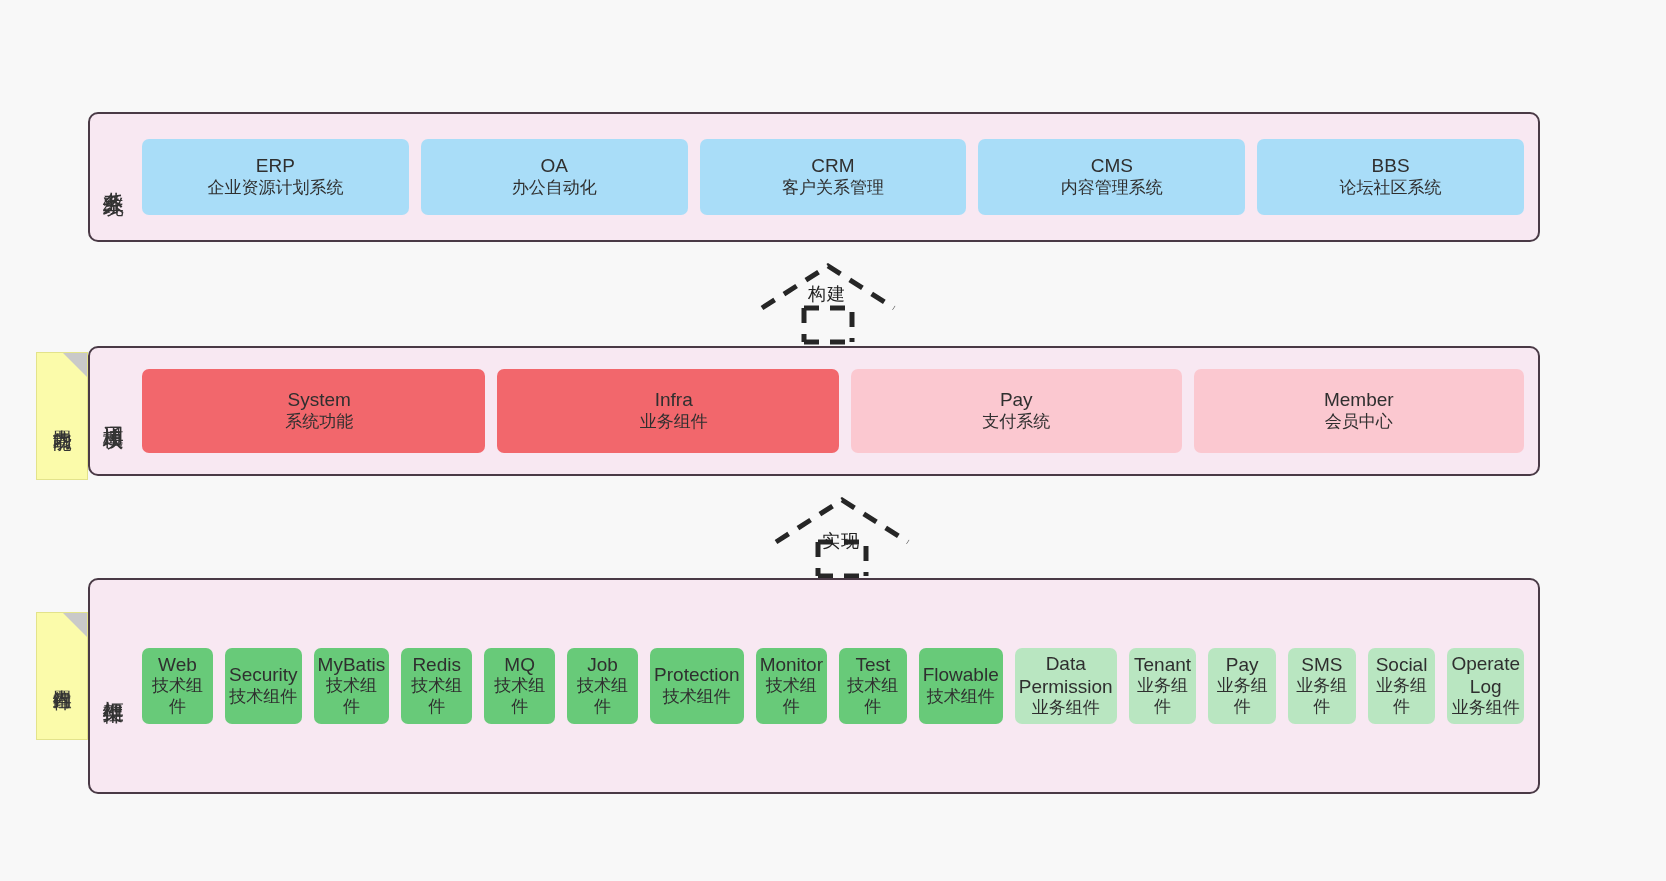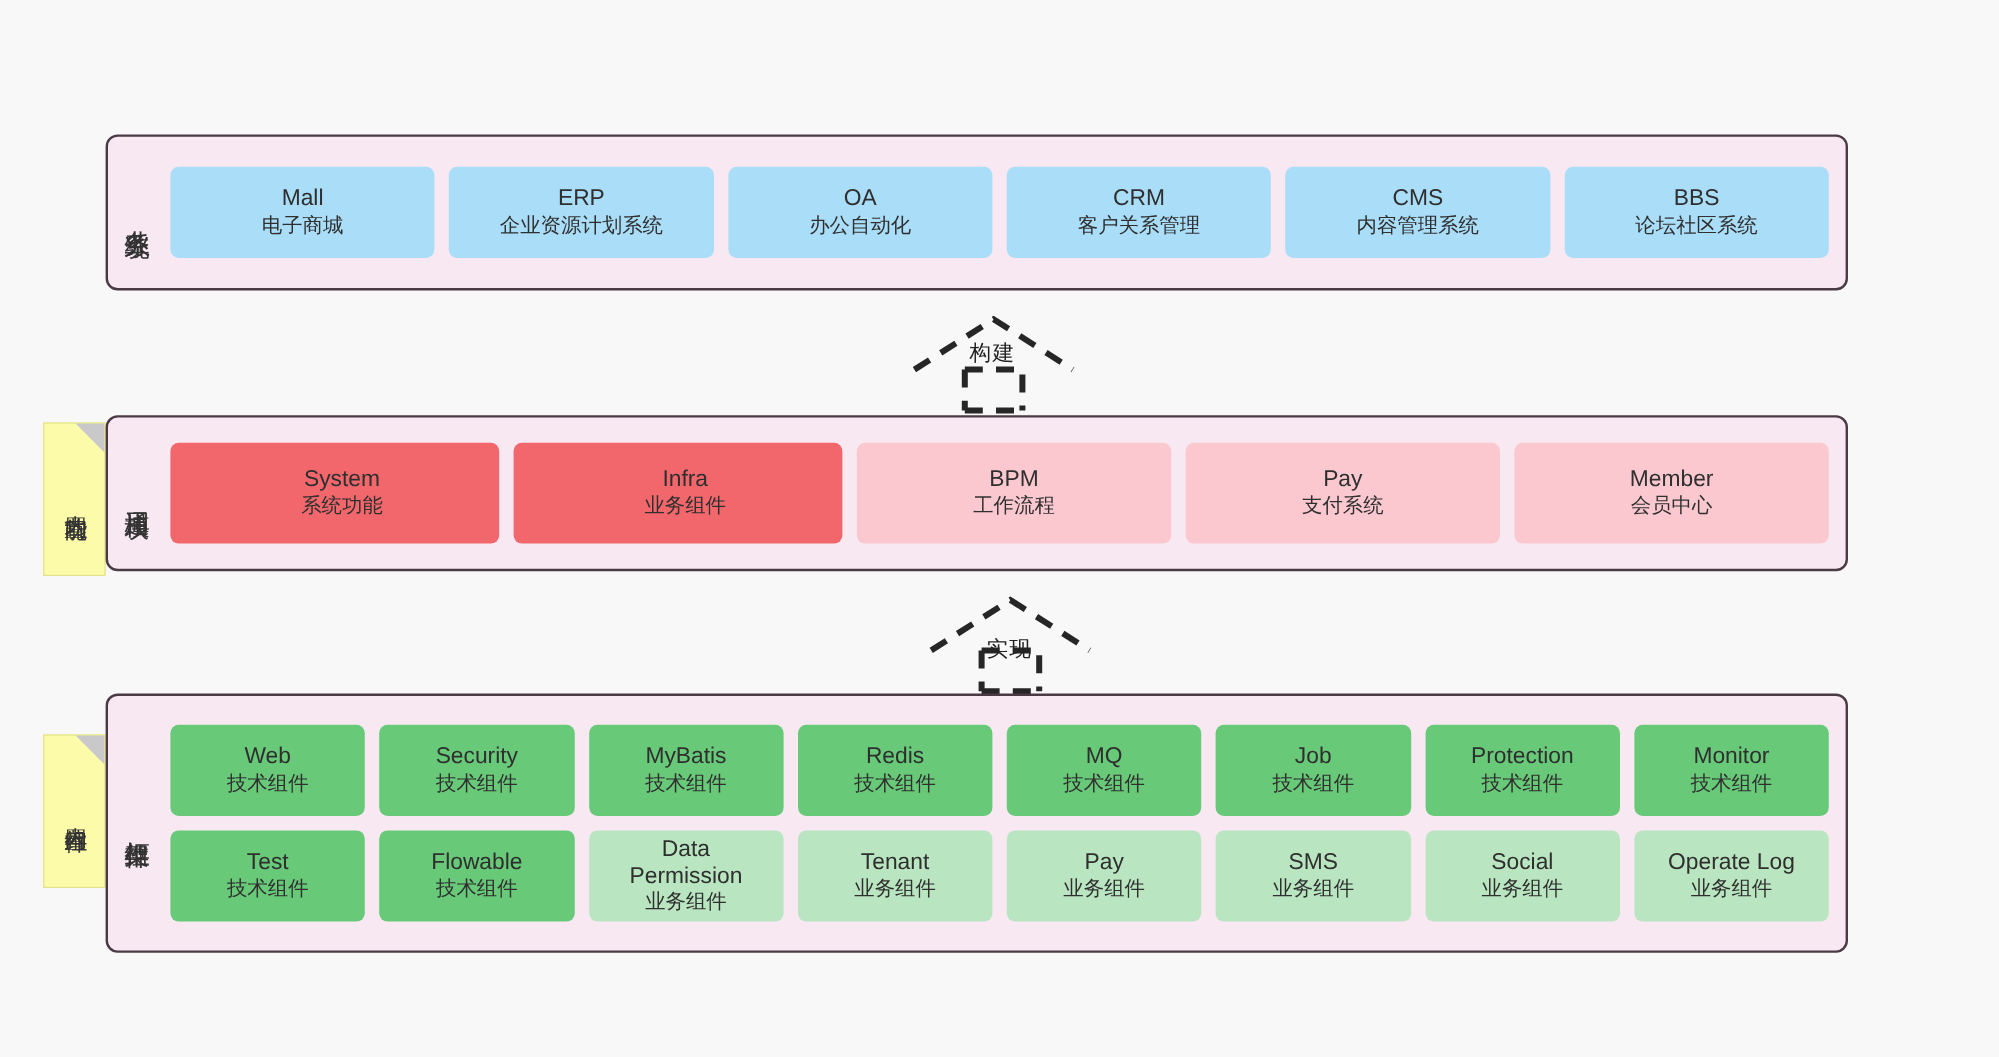--- a/index.html
+++ b/index.html
@@ -47,21 +47,21 @@
   }
   .layer-body {
     flex: 1 1 auto;
     display: flex;
     align-items: center;
     justify-content: space-between;
     padding: 0 14px 0 6px;
     gap: 12px;
   }
   .layer-body.two-rows {
-    flex-direction: column;
+    flex-direction: row;
     justify-content: center;
     padding: 14px 14px 14px 6px;
     align-items: center;
   }
   .row {
     display: flex;
     width: 100%;
     justify-content: space-between;
     gap: 12px;
     align-items: stretch;
@@ -138,24 +138,20 @@
 </head>
 <body>
 
 <div class="canvas">
 
   <div class="layer" id="layer-business" style="left:88px; top:112px; width:1452px; height:130px;">
     <div class="layer-title">业务系统</div>
     <div class="layer-body">
 
       <div class="node blue">
-        <div class="t1">Mall</div>
-        <div class="t2">电子商城</div>
-      </div>
-      <div class="node blue">
         <div class="t1">ERP</div>
         <div class="t2">企业资源计划系统</div>
       </div>
       <div class="node blue">
         <div class="t1">OA</div>
         <div class="t2">办公自动化</div>
       </div>
       <div class="node blue">
         <div class="t1">CRM</div>
         <div class="t2">客户关系管理</div>
@@ -191,24 +187,20 @@
 
       <div class="node red">
         <div class="t1">System</div>
         <div class="t2">系统功能</div>
       </div>
       <div class="node red">
         <div class="t1">Infra</div>
         <div class="t2">业务组件</div>
       </div>
       <div class="node pink">
-        <div class="t1">BPM</div>
-        <div class="t2">工作流程</div>
-      </div>
-      <div class="node pink">
         <div class="t1">Pay</div>
         <div class="t2">支付系统</div>
       </div>
       <div class="node pink">
         <div class="t1">Member</div>
         <div class="t2">会员中心</div>
       </div>
 
     </div>
   </div>

